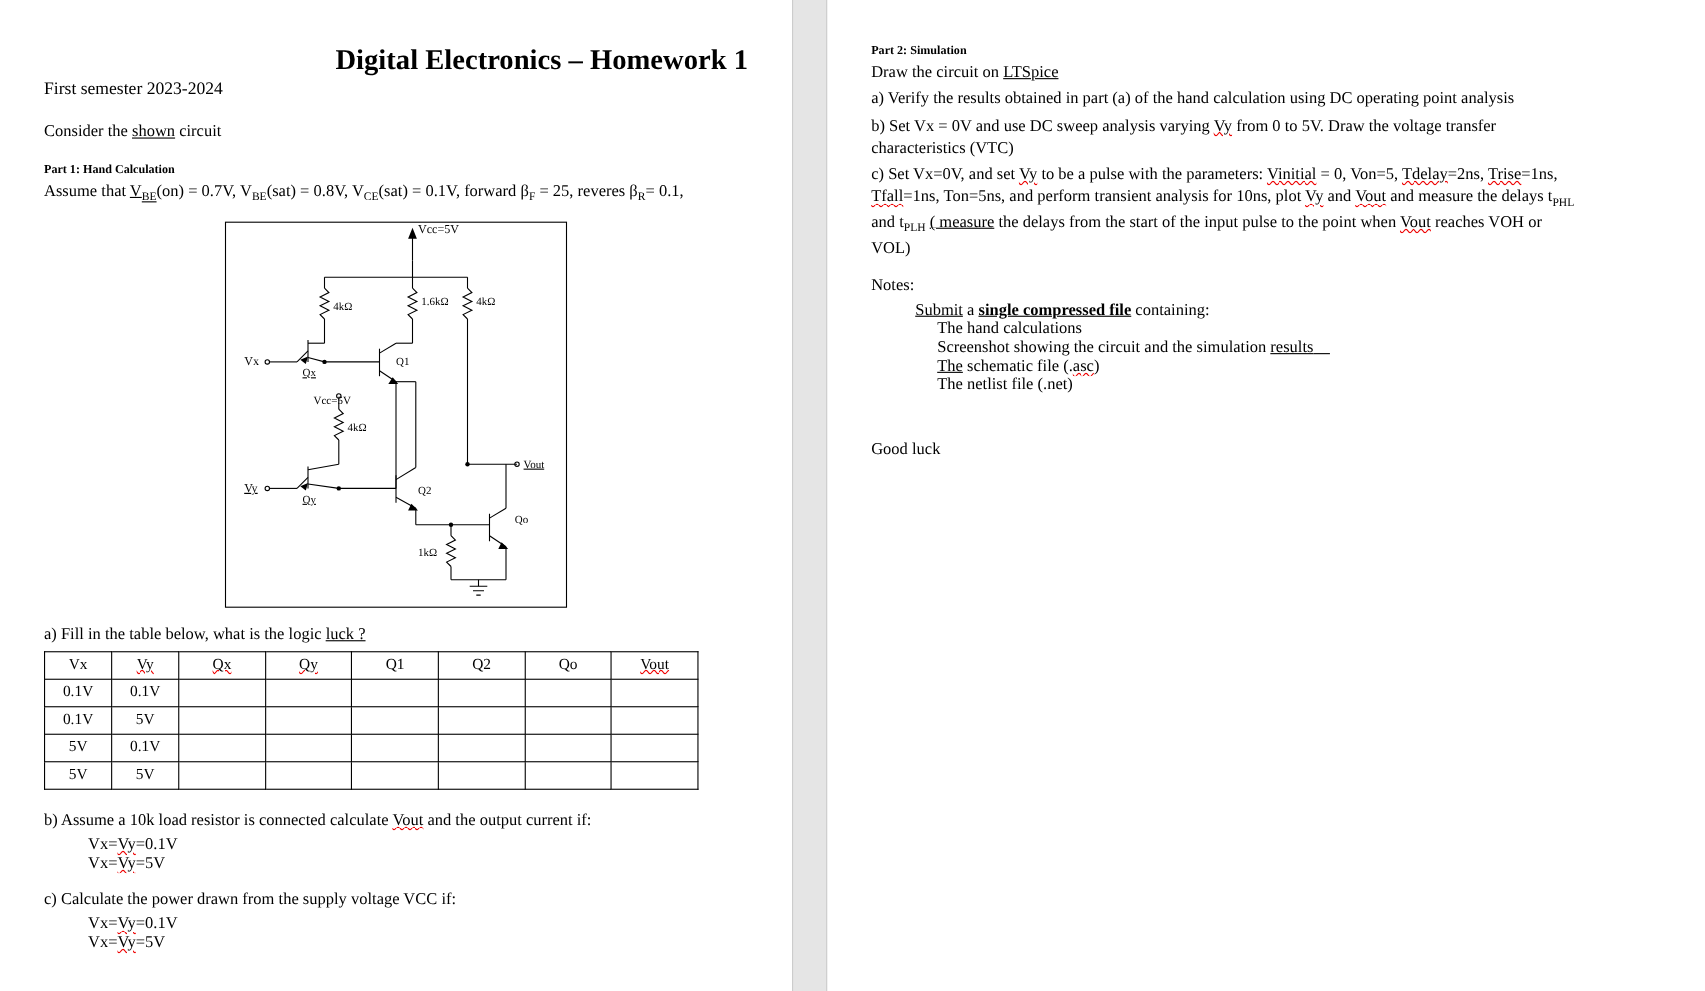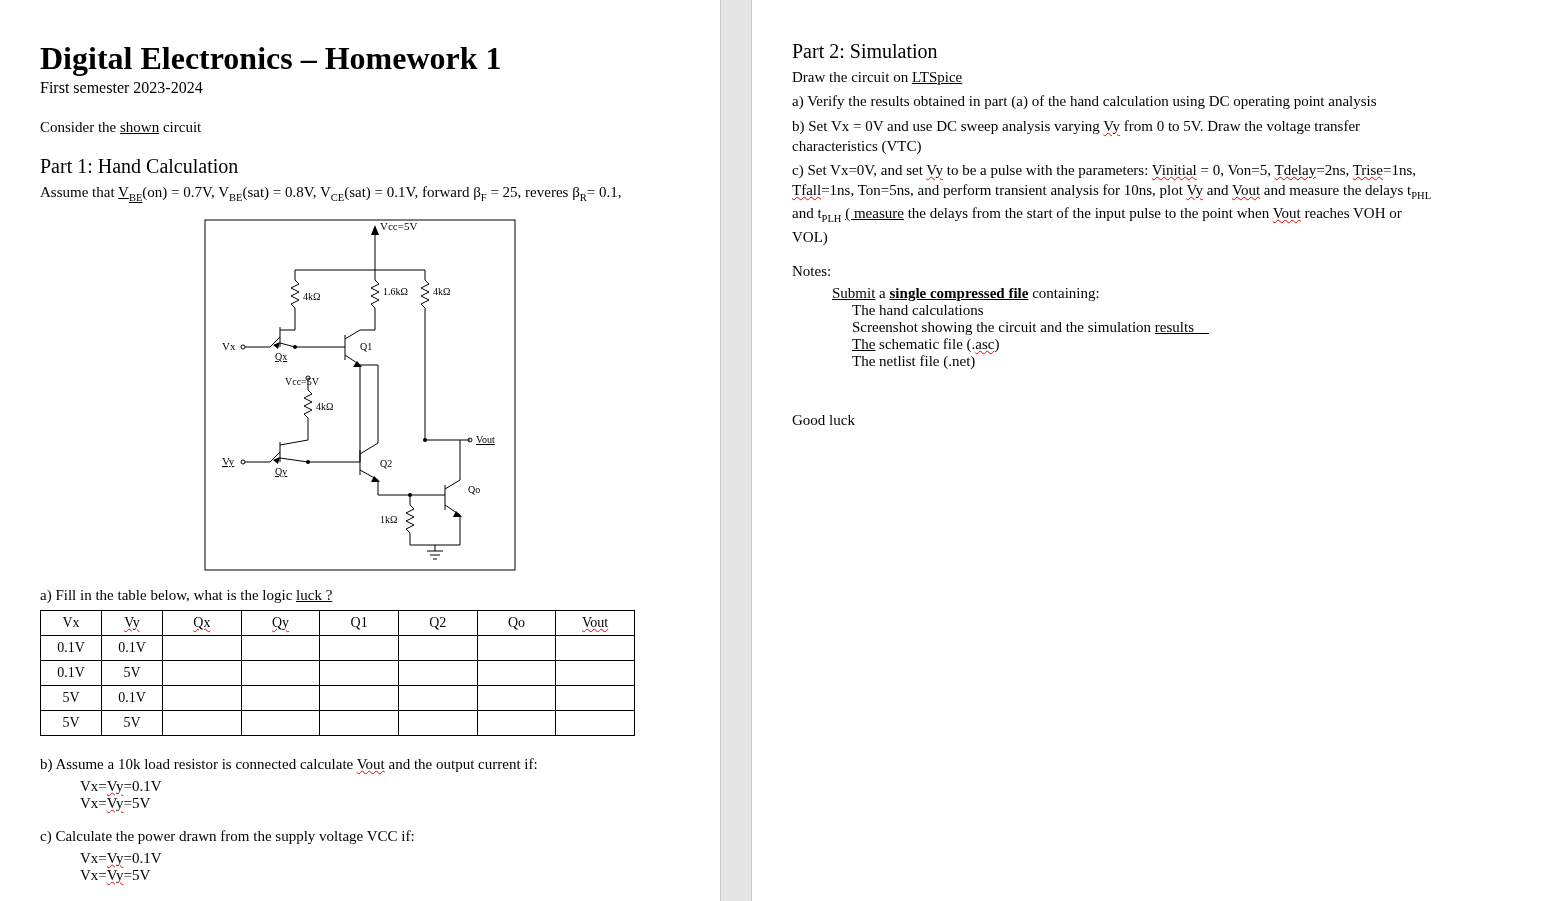--- a/index.html
+++ b/index.html
@@ -17,32 +17,32 @@
     box-sizing: border-box;
     position: relative;
   }
   .divider {
     width: 30px;
     background: #e5e5e5;
     border-left: 1px solid #ccc;
     border-right: 1px solid #ccc;
   }
   h1 {
-    font-size: 32px;
+    font-size: 26px;
     font-weight: bold;
-    text-align: left;
+    text-align: right;
     margin: 10px 0 2px 0;
   }
   .subtitle {
     font-size: 16px;
     margin-bottom: 20px;
   }
   .section-title {
-    font-weight: normal;
-    font-size: 20px;
+    font-weight: bold;
+    font-size: 11px;
     margin-top: 18px;
     margin-bottom: 2px;
   }
   p {
     margin: 4px 0;
     line-height: 1.35;
   }
   .spellwave {
     text-decoration-line: underline;
     text-decoration-style: wavy;

